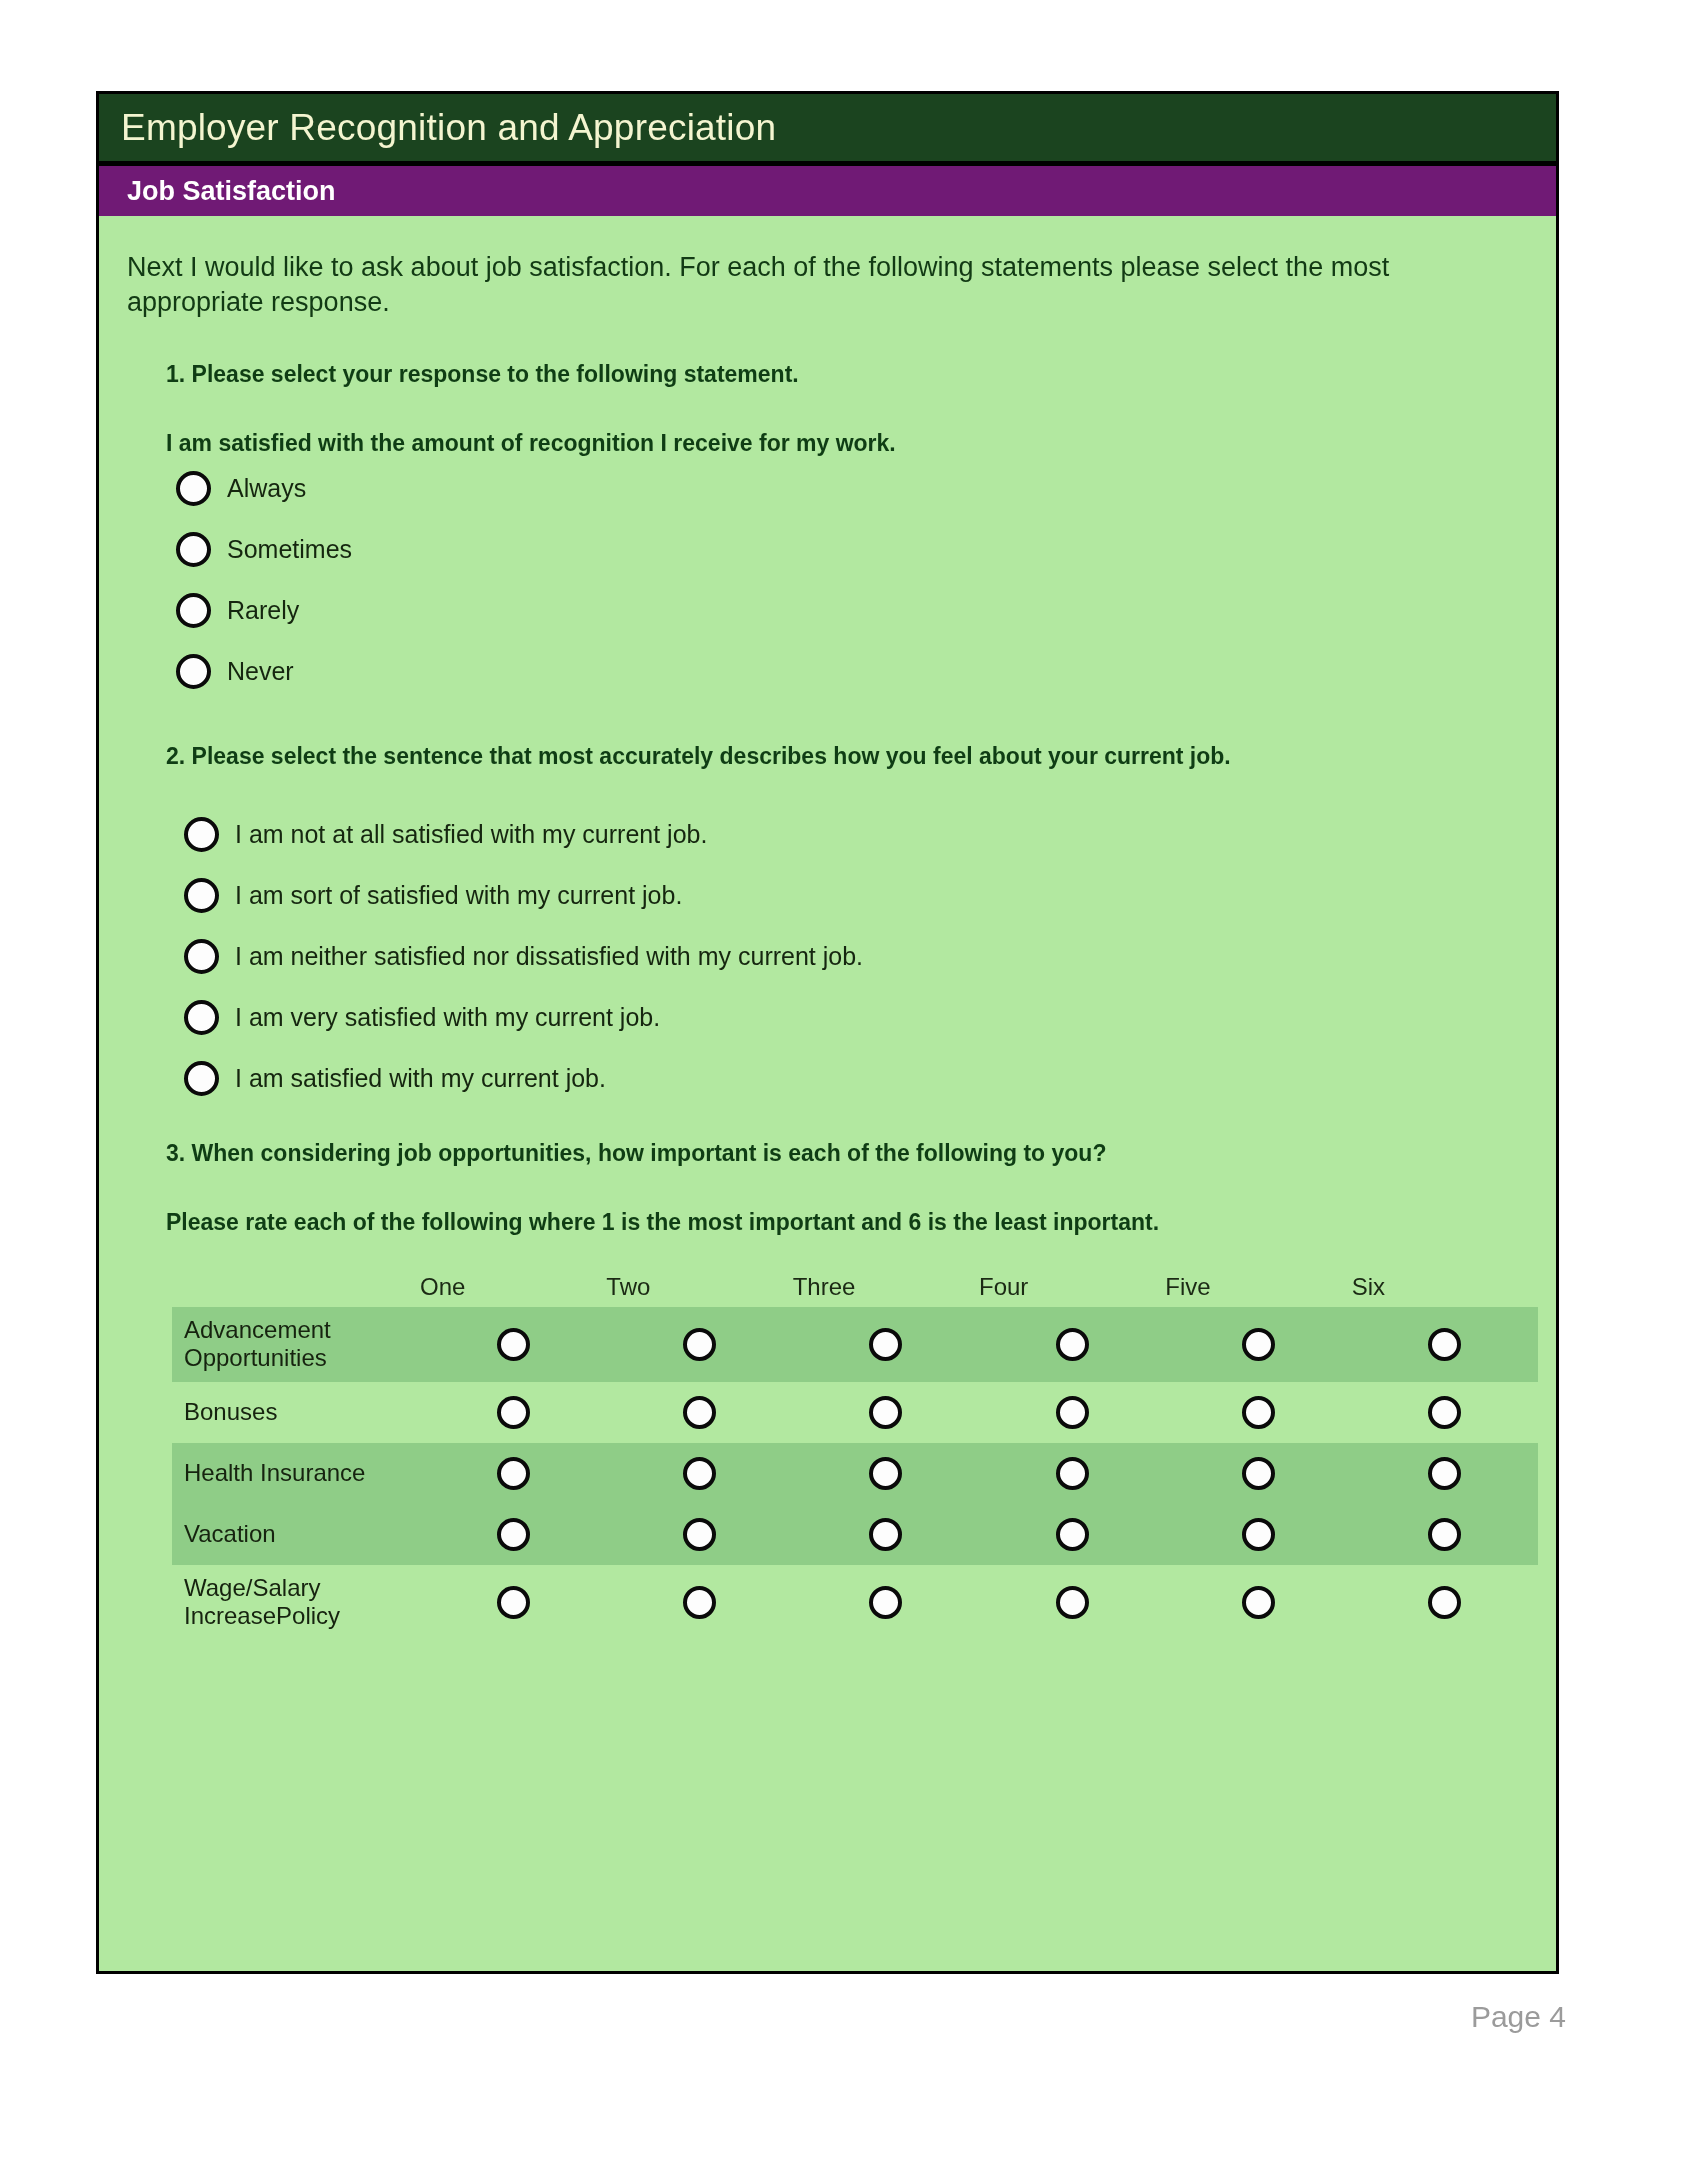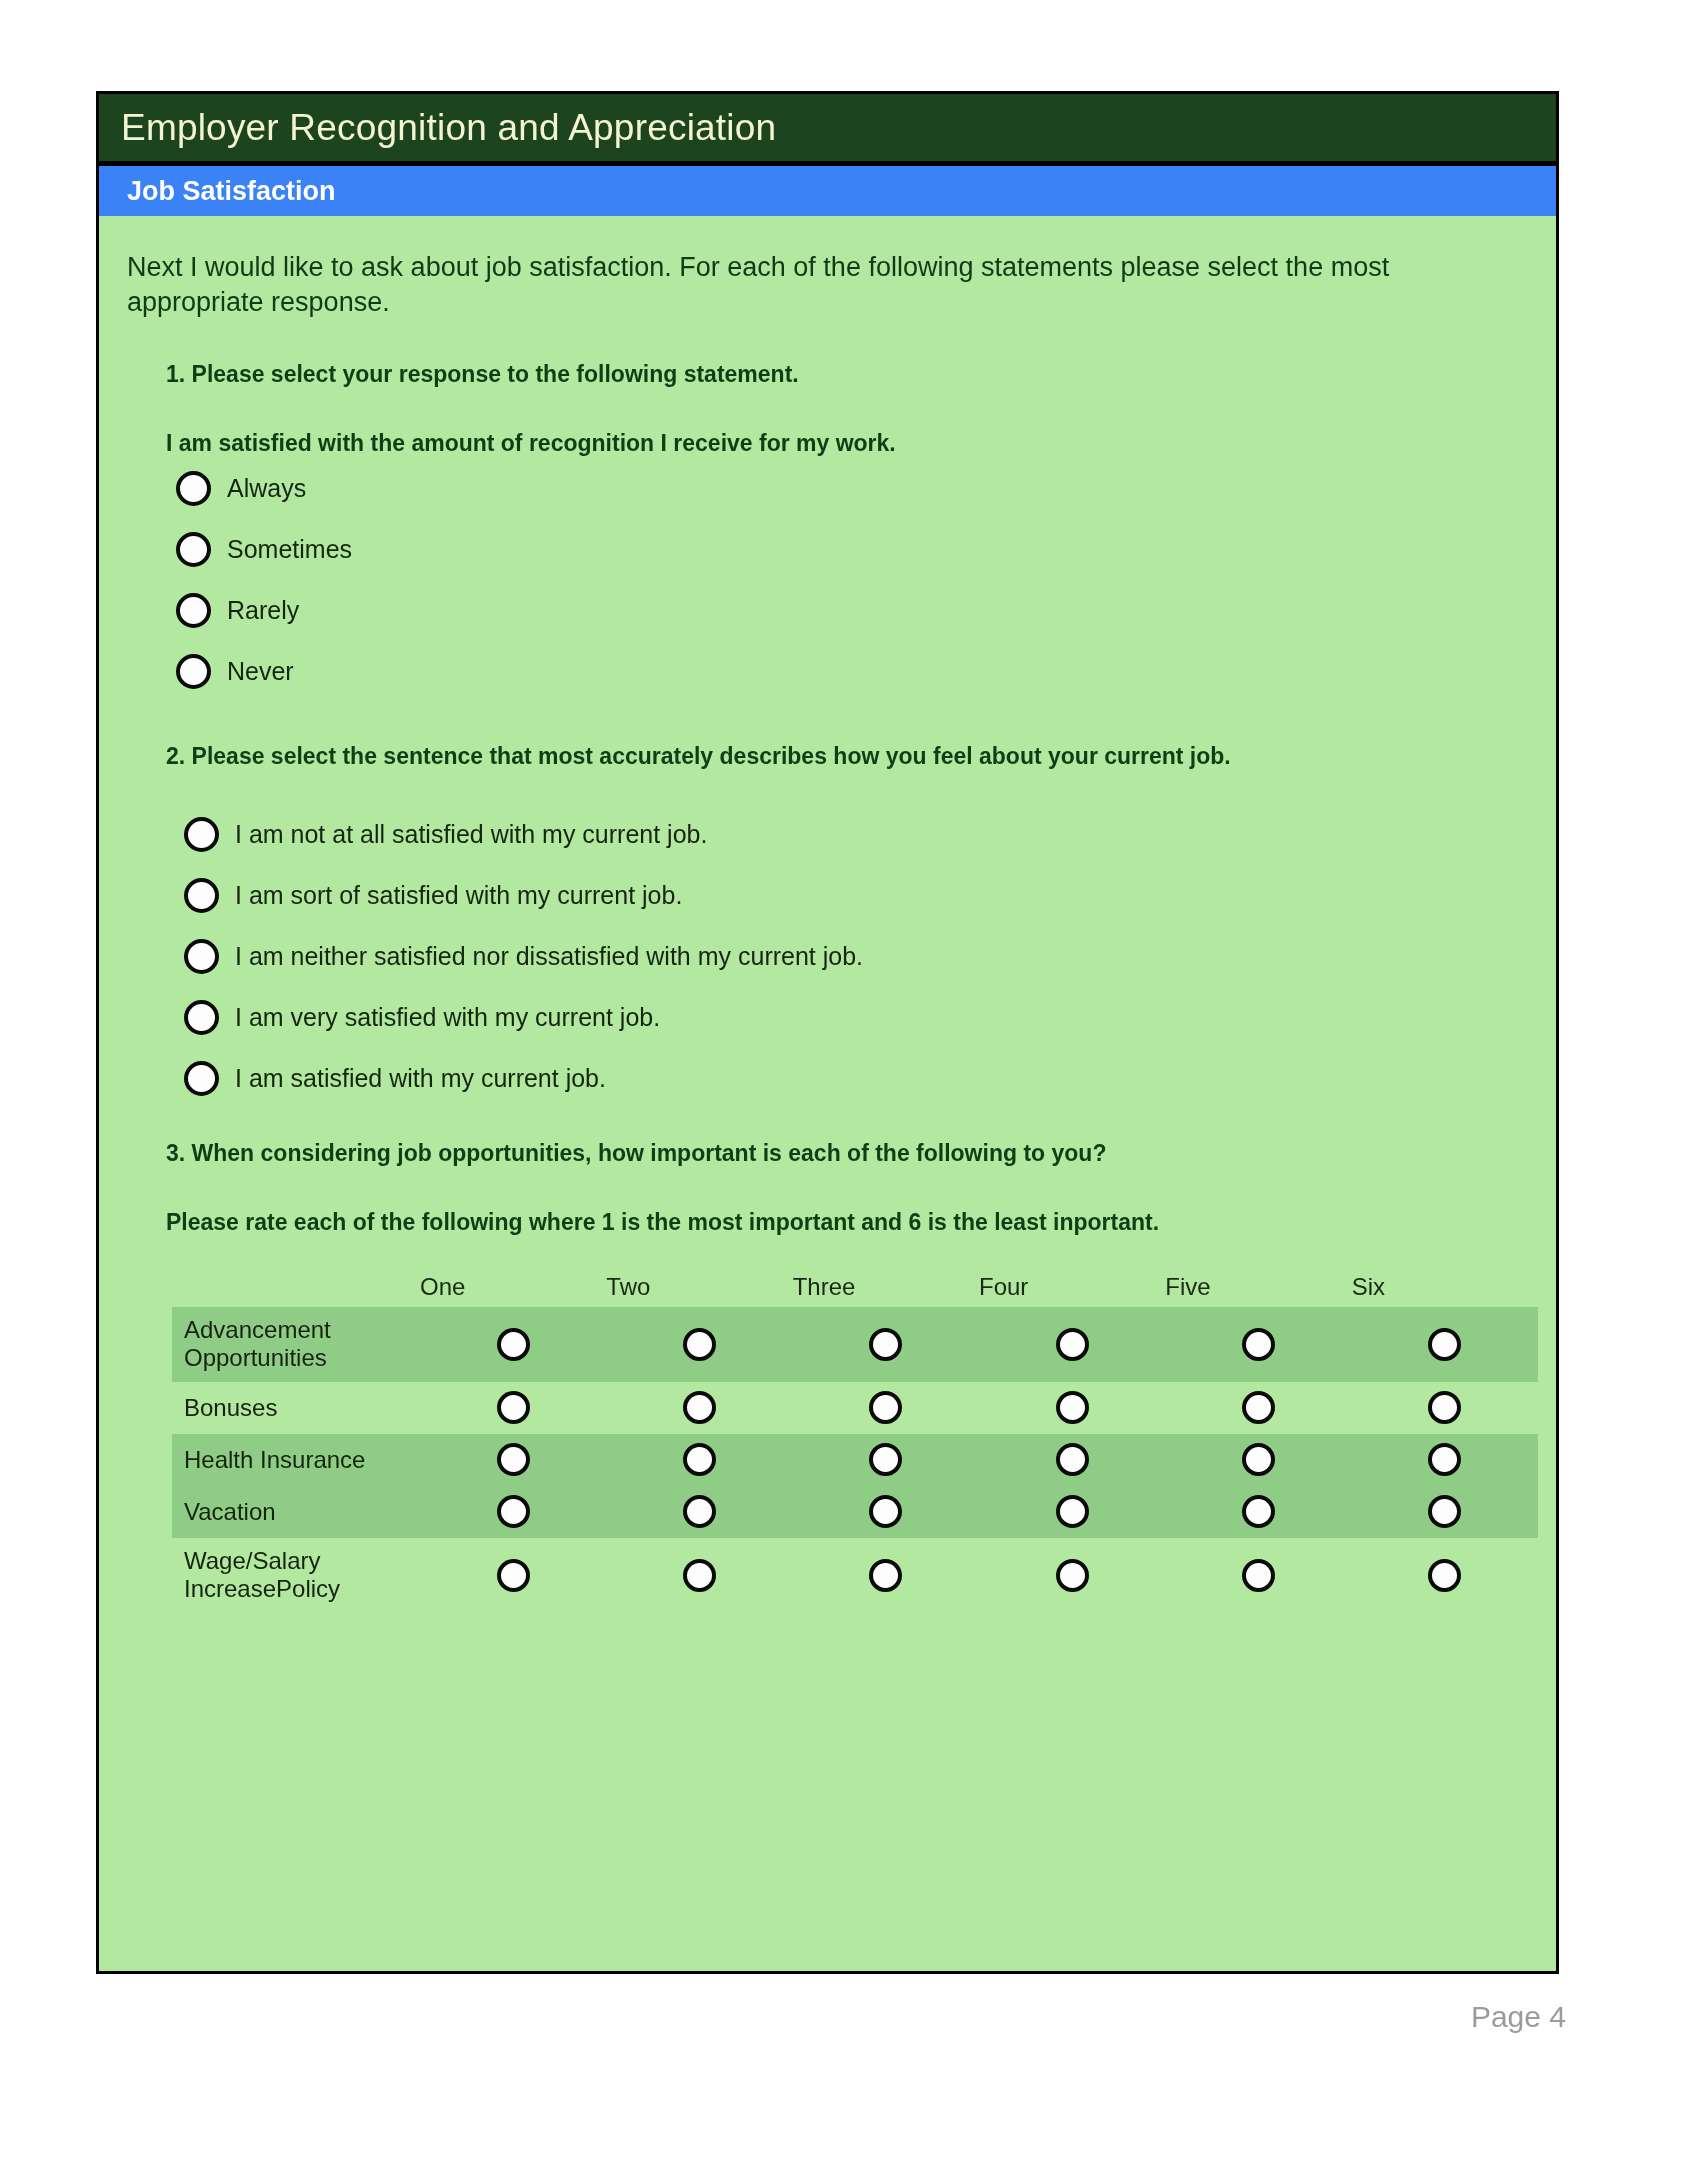--- a/index.html
+++ b/index.html
@@ -54,21 +54,21 @@
 
   
   .title-rule {
     height: 5px;
     background: #000000;
   }
 
   
   .section-bar {
     height: 50px;
-    background: #3b82f6;
+    background: #701a75;
     display: flex;
     align-items: center;
     padding-left: 28px;
     box-sizing: border-box;
   }
   .section-bar-text {
     color: #ffffff;
     font-size: 27px;
     font-weight: bold;
     line-height: 1;
@@ -156,21 +156,21 @@
     text-align: left;
     padding: 0 0 6px 0;
     height: 38px;
     vertical-align: bottom;
   }
   .matrix th.row-head-col {
     width: 248px;
   }
   .matrix td {
     padding: 0;
-    height: 52px;
+    height: 61px;
     vertical-align: middle;
   }
   .matrix td.row-label {
     color: #16230f;
     font-size: 24px;
     padding-left: 12px;
     line-height: 1.18;
     text-align: left;
   }
   .matrix td.cell {

